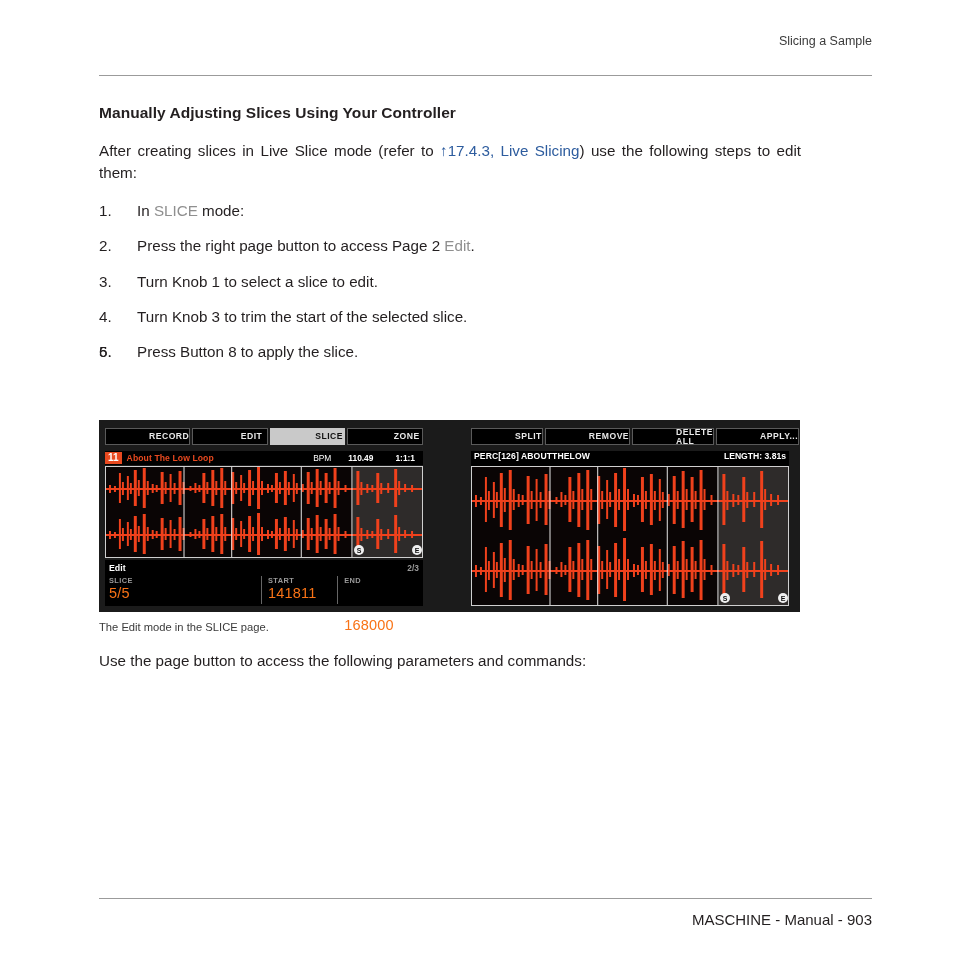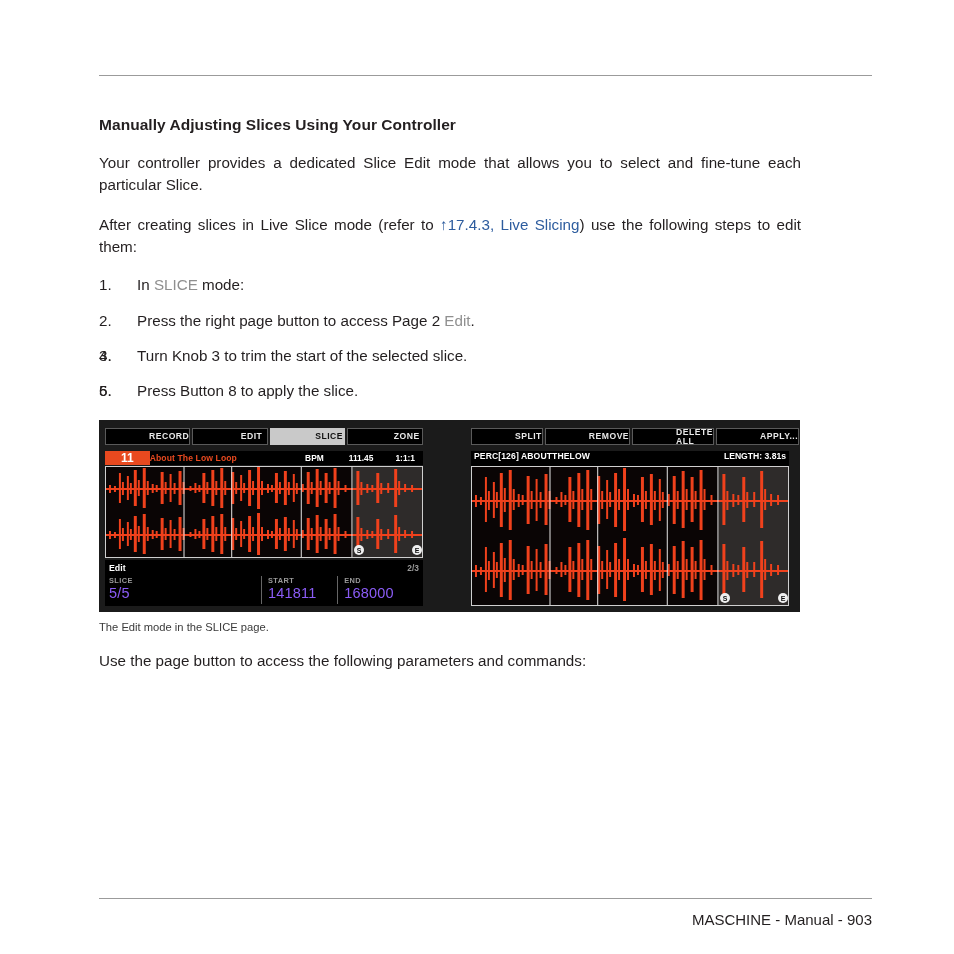--- a/index.html
+++ b/index.html
@@ -56,21 +56,21 @@
   .content {
     position: absolute;
     left: 99px;
     top: 104px;
     width: 773px;
   }
 
   h2.section-title {
     font-size: 15.5px;
     font-weight: bold;
-    margin: 12px 0 18px 0;
+    margin: 0 0 18px 0;
     letter-spacing: 0.05px;
     color: #231f20;
   }
 
   p.body {
     font-size: 15.2px;
     line-height: 1.42;
     margin: 0 0 19px 0;
     text-align: justify;
     color: #231f20;
@@ -164,38 +164,39 @@
     top: 31px;
     width: 318px;
     height: 14px;
     background: #000000;
     display: flex;
     align-items: center;
   }
   .pad-num {
     background: #e8491f;
     color: #ffffff;
-    font-size: 12px;
-    font-weight: bold;
-    padding: 1px 16px;
+    font-size: 10px;
+    font-weight: bold;
+    padding: 1px 3px;
     line-height: 1;
+    margin-right: 5px;
   }
   .sample-name {
     color: #e8491f;
     font-size: 8.6px;
     font-weight: bold;
     letter-spacing: 0.1px;
     white-space: nowrap;
   }
   .infobar .spacer { flex: 1 1 auto; }
   .bpm-label {
     color: #ffffff;
     font-size: 8.4px;
-    font-weight: bold;
-    margin-right: 25px;
+    font-weight: normal;
+    margin-right: 17px;
   }
   .bpm-value {
     color: #ffffff;
     font-size: 8.4px;
     font-weight: bold;
     margin-right: 22px;
   }
   .pos-value {
     color: #ffffff;
     font-size: 8.4px;
@@ -294,30 +295,30 @@
   }
   .ps-col {
     position: relative;
     padding-left: 6px;
     display: flex;
     flex-direction: column;
     justify-content: flex-start;
   }
   .ps-col.c1 { width: 152px; padding-left: 0px; }
   .ps-col.c2 { width: 80px; border-left: 1px solid #666666; margin-left: 8px; }
-  .ps-col.c3 { width: 86px; border-left: 1px solid #666666; }
+  .ps-col.c3 { width: 86px; border-left: 1px solid #666666; gap: 32px; }
   .ps-name {
     color: #9a9a9a;
     font-size: 7.4px;
     font-weight: bold;
     letter-spacing: 0.4px;
     margin-bottom: 1px;
   }
   .ps-val {
-    color: #8b5cf6;
+    color: #f97316;
     font-size: 14.5px;
     font-weight: normal;
     letter-spacing: 0.2px;
     line-height: 1.05;
   }
 
   
   .caption {
     position: absolute;
     left: 99px;
@@ -353,34 +354,34 @@
     font-size: 15px;
     color: #231f20;
   }
 </style>
 </head>
 <body>
 
 <div class="page">
 
   <div class="runhead">
+    <div class="runhead-sub">Slicing a Sample</div>
   </div>
   <div class="rule-top"></div>
 
   <div class="content">
     <h2 class="section-title">Manually Adjusting Slices Using Your Controller</h2>
 
-    <p class="body">Your controller provides a dedicated Slice Edit mode that allows you to select and fine-tune each particular Slice.</p>
 
     <p class="body last"><span>After creating slices in Live Slice mode (refer to </span><a class="xref" href="#">↑17.4.3, Live Slicing</a><span>) use the following steps to edit them:</span></p>
 
     <ol class="steps">
       <li><span class="num">1.</span><span>In </span><span class="gray-term">SLICE</span><span> mode:</span></li>
       <li><span class="num">2.</span><span>Press the right page button to access Page 2 </span><span class="gray-term">Edit</span><span>.</span></li>
-      <li><span class="num">3.</span><span class="gray-term"></span><span></span></li>
+      <li><span class="num">3.</span><span>Turn Knob 1 to select a slice to edit.</span><span class="gray-term"></span><span></span></li>
       <li><span class="num">4.</span><span>Turn Knob 3 to trim the start of the selected slice.</span><span class="gray-term"></span><span></span></li>
       <li><span class="num">5.</span><span class="gray-term"></span><span></span></li>
       <li><span class="num">6.</span><span>Press Button 8 to apply the slice.</span><span class="gray-term"></span><span></span></li>
     </ol>
   </div>
 
   <div class="figure">
 
     <div class="panel panel-left">
 
@@ -389,21 +390,21 @@
         <div class="btn">EDIT</div>
         <div class="btn active">SLICE</div>
         <div class="btn">ZONE</div>
       </div>
 
       <div class="infobar">
         <span class="pad-num">11</span>
         <span class="sample-name">About The Low Loop</span>
         <span class="spacer"></span>
         <span class="bpm-label">BPM</span>
-        <span class="bpm-value">111.45</span>
+        <span class="bpm-value">110.49</span>
         <span class="pos-value">1:1:1</span>
       </div>
 
       <div class="wave-wrap wave-left">
         <svg class="wave-svg" viewBox="0 0 318 90" preserveAspectRatio="none">
           <rect x="0" y="0" width="318" height="90" fill="#0a0505"></rect>
           <rect x="248" y="0" width="70" height="90" fill="#2e2b2a"></rect>
           <g fill="#f0411c">
             <g transform="translate(0,22)">
               <rect x="0" y="-1" width="318" height="2"></rect>

